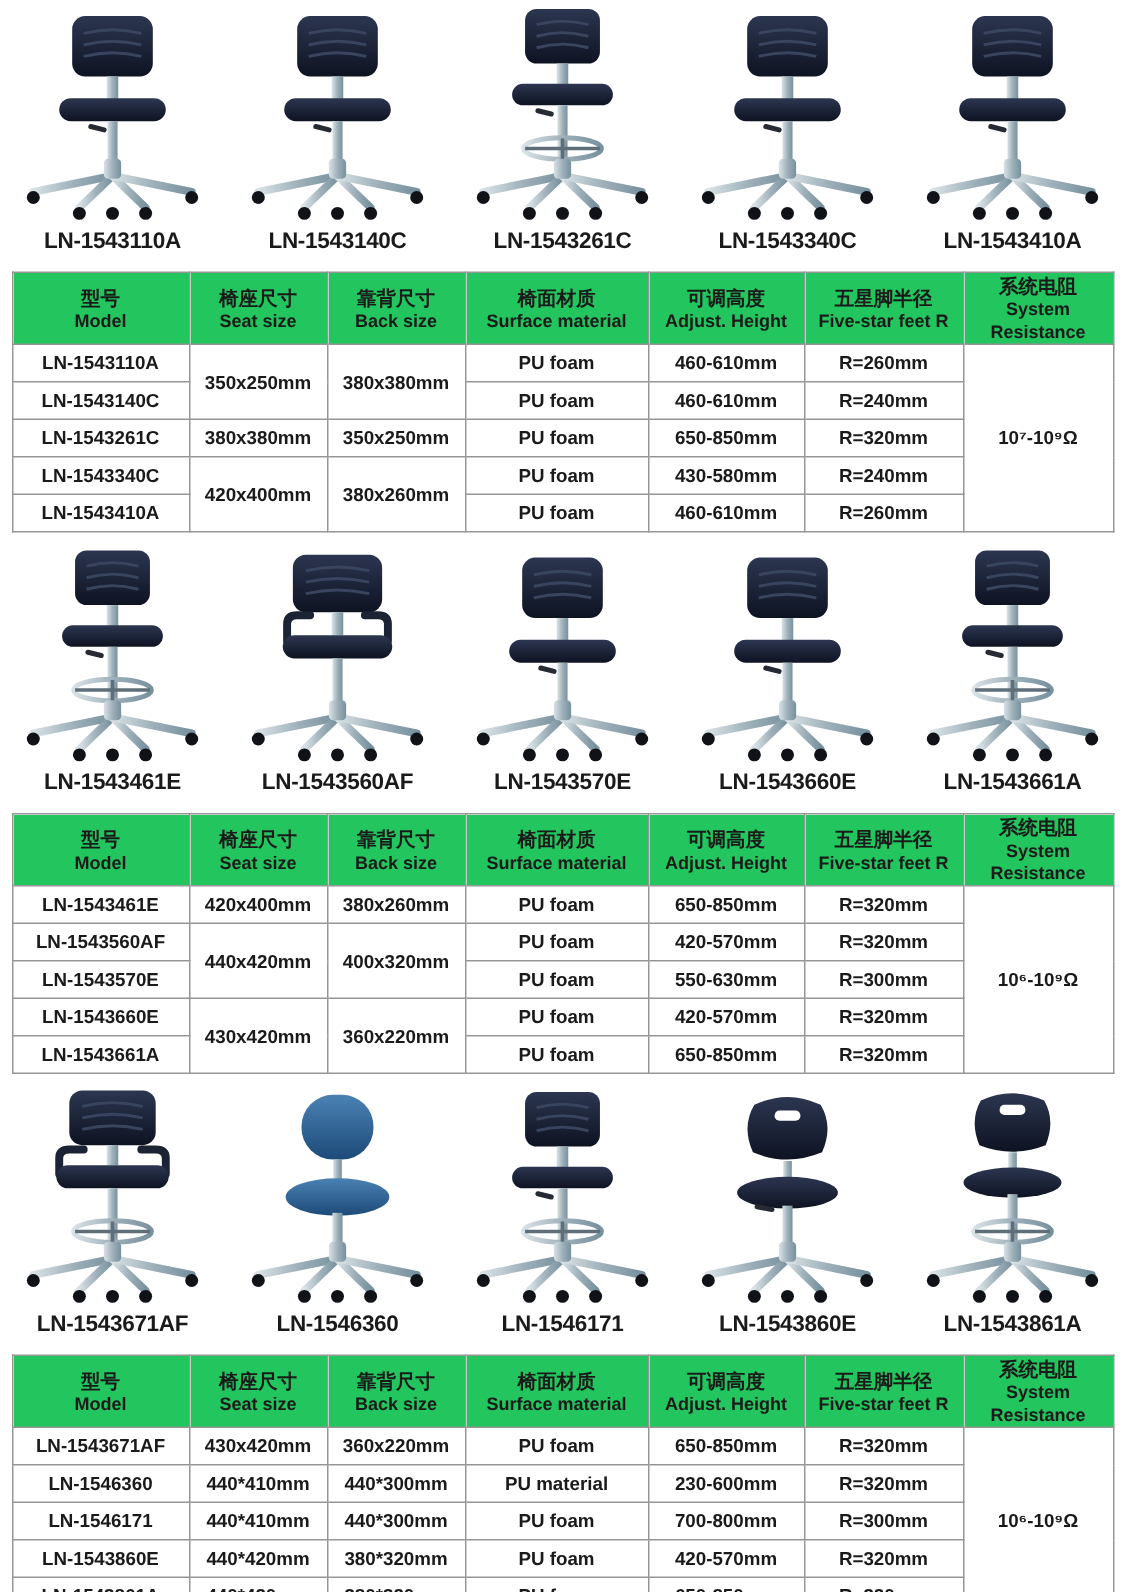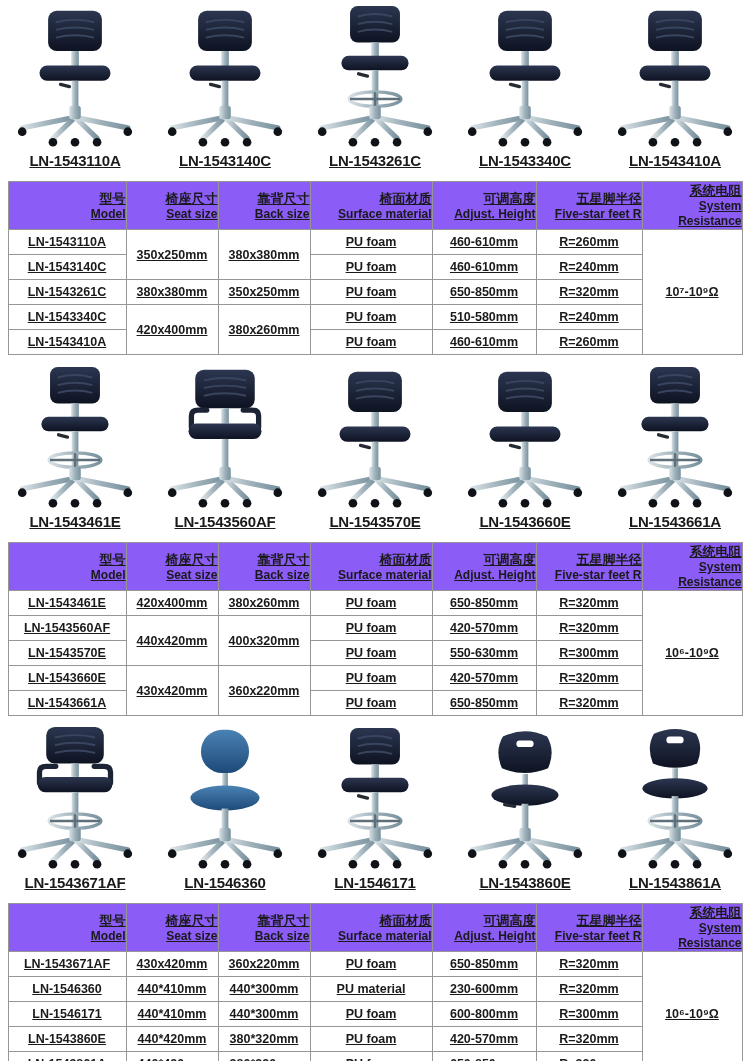--- a/index.html
+++ b/index.html
@@ -3,37 +3,37 @@
 <meta charset="utf-8">
 <style>
   html,body { margin:0; padding:0; background:#ffffff; }
   body {
     width:750px;
     font-family:"Liberation Sans","DejaVu Sans",sans-serif;
     color:#1a1a1a;
     -webkit-font-smoothing:antialiased;
   }
   .page { padding-top:2px; }
-  .section { margin-bottom:4px;text-decoration:underline; }
+  .section { margin-bottom:4px; }
   .chairs { display:flex; }
   .chair-cell { width:150px; display:flex; flex-direction:column; align-items:center; }
   .chair-svg { display:block; }
   .chair-label {
     text-align:center; font-weight:bold; font-size:15px;
     height:26px; line-height:22px; letter-spacing:-0.2px; white-space:nowrap;
   }
   table.spec {
     border-collapse:collapse; table-layout:fixed;
     width:734px; margin:5px auto 8px auto;
   }
   table.spec th, table.spec td {
     border:1px solid #969696; text-align:center; vertical-align:middle;
     padding:0; overflow:hidden;
   }
-  table.spec thead th { background:#8b5cf6; height:42px; font-weight:bold;text-align:right; }
+  table.spec thead th { background:#22c55e; height:42px; font-weight:bold; }
   .hd-cn { font-size:13px; line-height:17px; font-weight:bold; }
   .hd-en { font-size:12px; line-height:15px; font-weight:bold; }
   table.spec tbody td {
     height:24px; font-size:12.5px; font-weight:bold; background:#ffffff; white-space:nowrap;
   }
   .c-model{width:118px}.c-seat{width:92px}.c-back{width:92px}.c-surface{width:122px}
   .c-height{width:104px}.c-feet{width:106px}.c-res{width:100px}
   .defs-holder { position:absolute; width:0; height:0; overflow:hidden; }
 </style>
 </head>
@@ -250,21 +250,21 @@
           <td>350x250mm</td>
           <td>PU foam</td>
           <td>650-850mm</td>
           <td>R=320mm</td>
         </tr>
         <tr>
           <td>LN-1543340C</td>
           <td rowspan="2">420x400mm</td>
           <td rowspan="2">380x260mm</td>
           <td>PU foam</td>
-          <td>510-580mm</td>
+          <td>430-580mm</td>
           <td>R=240mm</td>
         </tr>
         <tr>
           <td>LN-1543410A</td>
           <td>PU foam</td>
           <td>460-610mm</td>
           <td>R=260mm</td>
         </tr>
       </tbody>
     </table>
@@ -480,21 +480,21 @@
           <td>440*300mm</td>
           <td>PU material</td>
           <td>230-600mm</td>
           <td>R=320mm</td>
         </tr>
         <tr>
           <td>LN-1546171</td>
           <td>440*410mm</td>
           <td>440*300mm</td>
           <td>PU foam</td>
-          <td>600-800mm</td>
+          <td>700-800mm</td>
           <td>R=300mm</td>
         </tr>
         <tr>
           <td>LN-1543860E</td>
           <td>440*420mm</td>
           <td>380*320mm</td>
           <td>PU foam</td>
           <td>420-570mm</td>
           <td>R=320mm</td>
         </tr>

